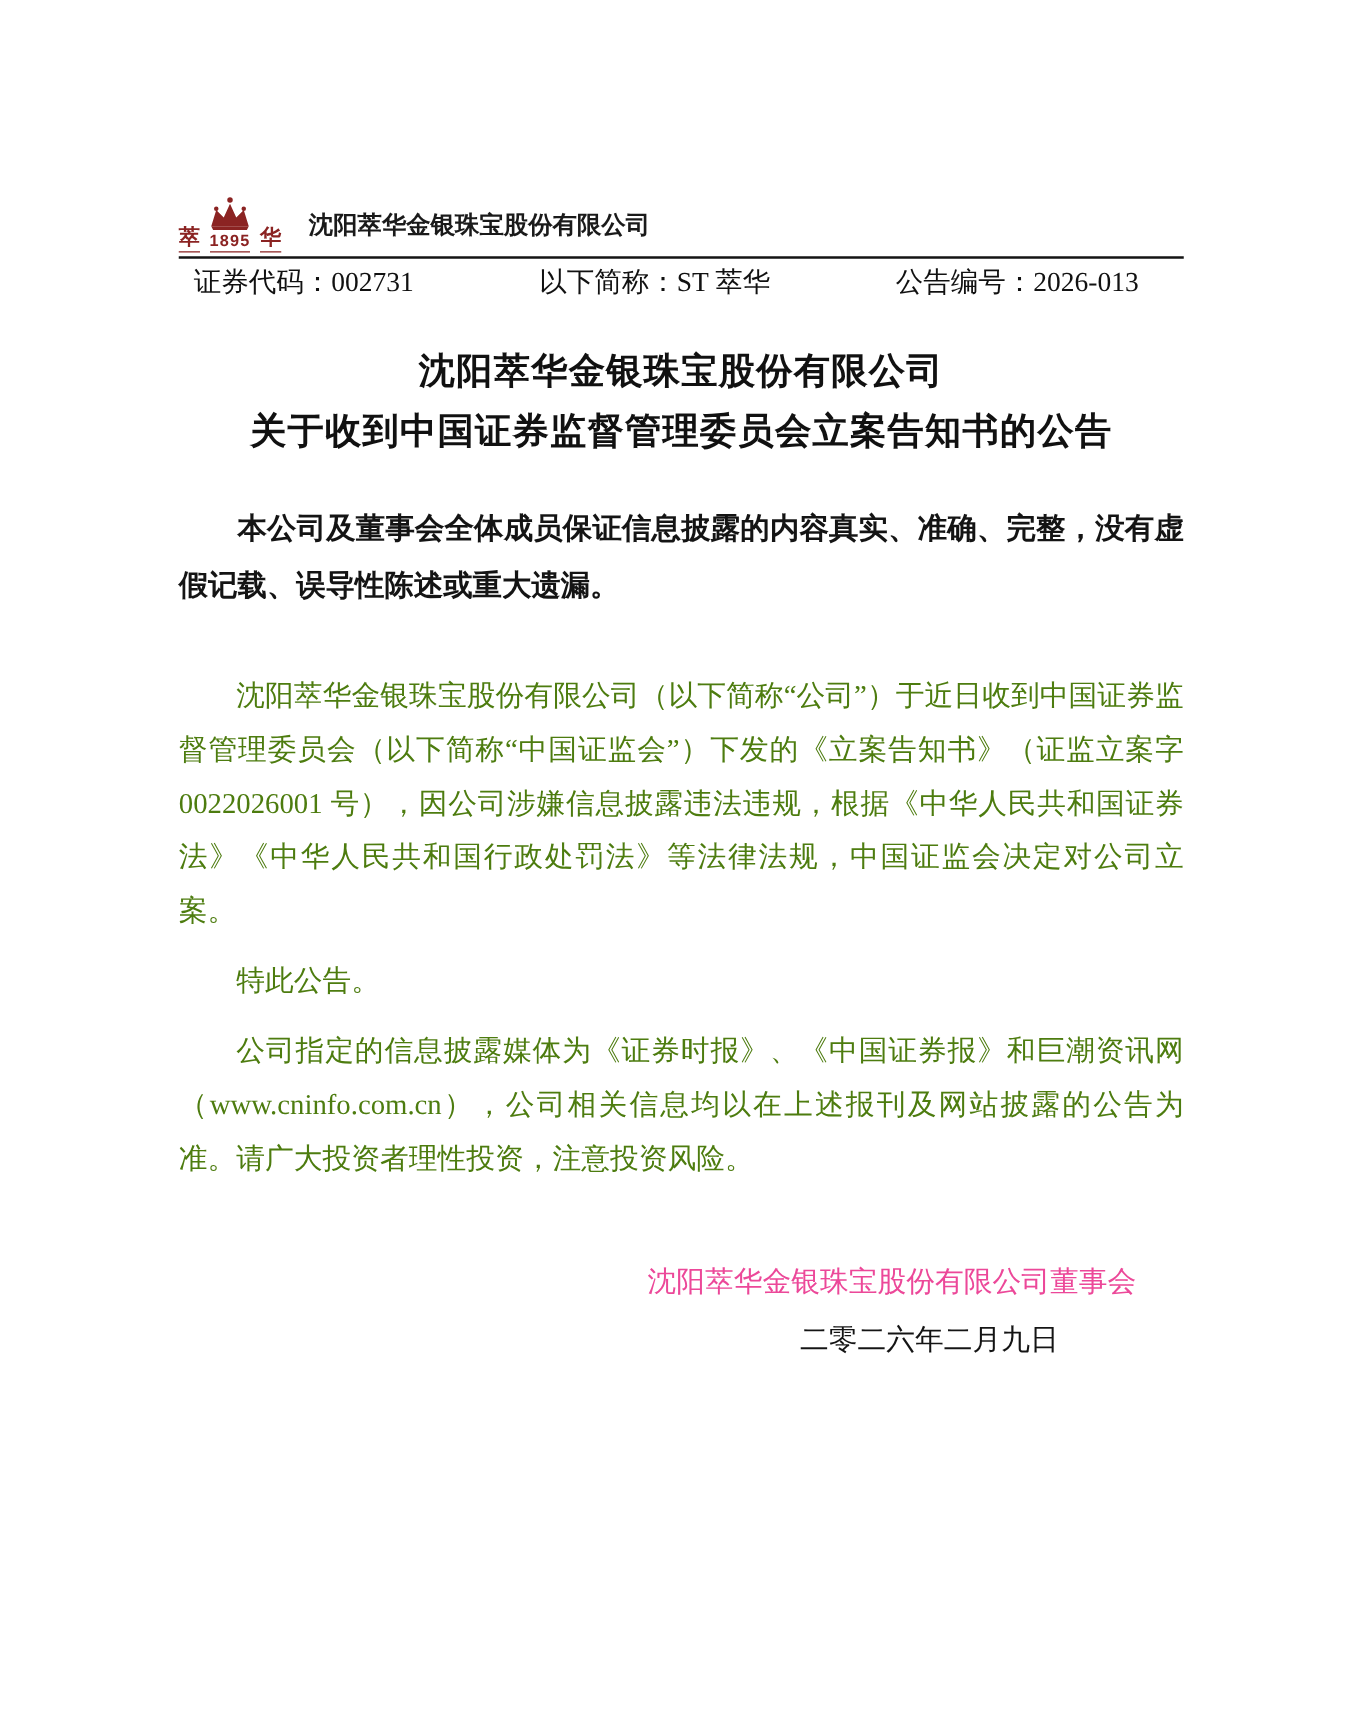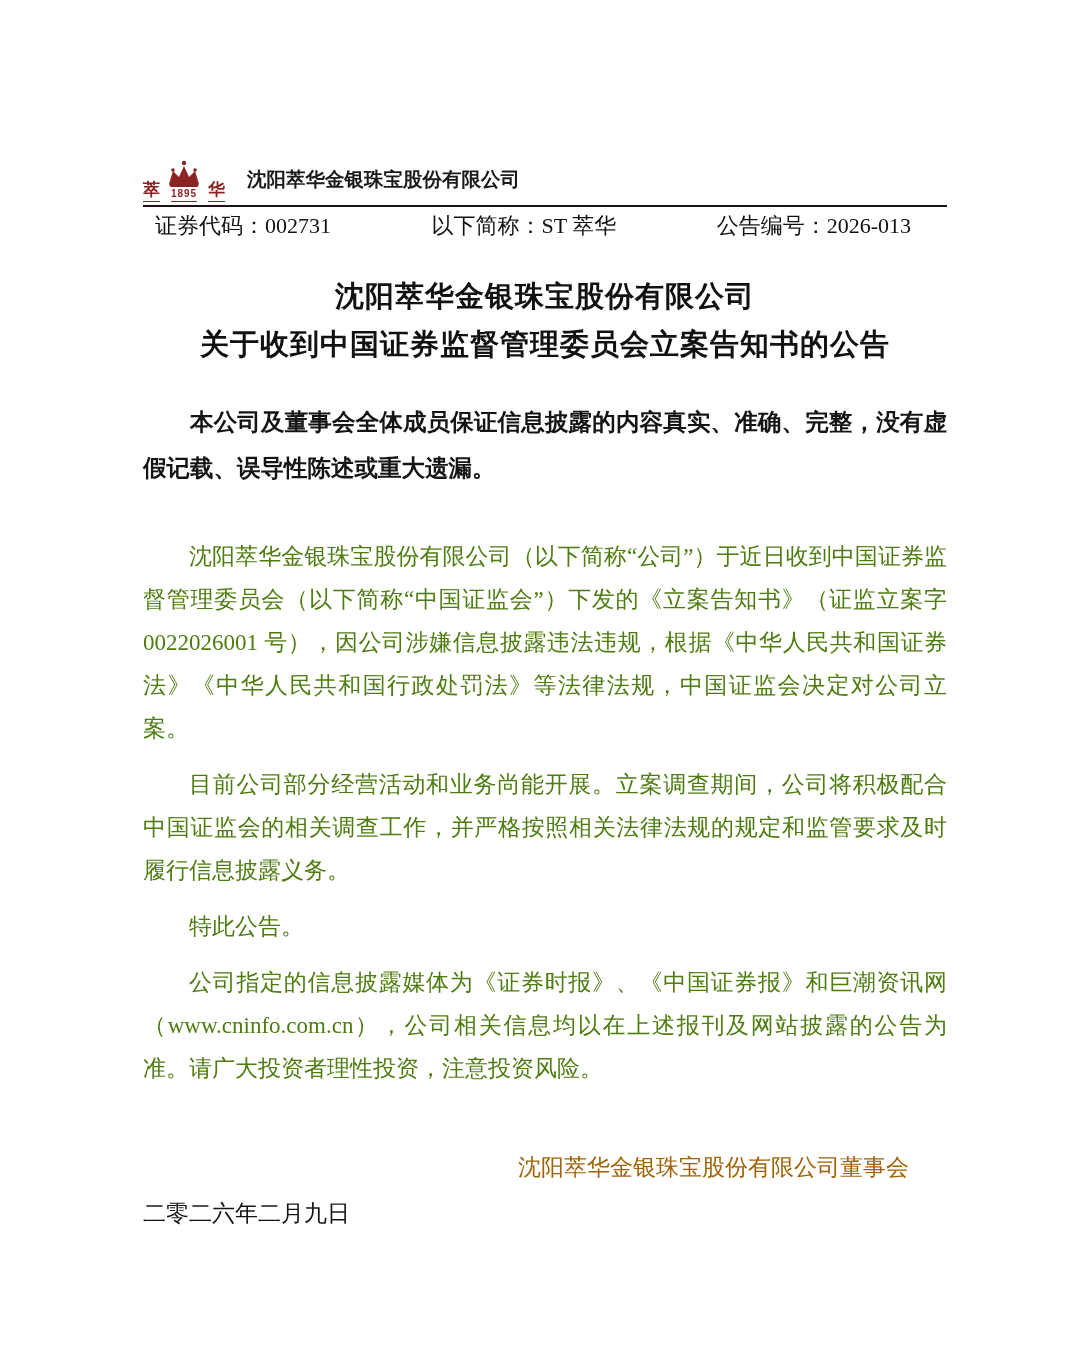--- a/index.html
+++ b/index.html
@@ -37,21 +37,21 @@
     border-bottom: 1px solid #8b2322;
   }
   .logo-center {
     display: flex;
     flex-direction: column;
     align-items: center;
     line-height: 1;
   }
   .logo-year {
     font-family: "Liberation Sans", "DejaVu Sans", sans-serif;
-    font-size: 10px;
+    font-size: 13px;
     font-weight: bold;
     letter-spacing: 1px;
     margin-top: 1px;
     padding-bottom: 2px;
     border-bottom: 1px solid #8b2322;
   }
   .company-name {
     font-family: "Liberation Sans", "DejaVu Sans", sans-serif;
     font-size: 19.5px;
     font-weight: bold;
@@ -110,25 +110,25 @@
   }
   .para-first { margin-top: 44px; }
   .para-next  { margin-top: 13px; }
   .closing    { margin-top: 13px; text-align: left; }
   
   .signature {
     margin-top: 62px;
     text-align: right;
     padding-right: 38px;
     font-size: 23px;
-    color: #a16207;
+    color: #ec4899;
   }
   .sign-date {
     margin-top: 15px;
-    text-align: left;
+    text-align: right;
     padding-right: 100px;
     font-size: 23px;
     color: #141414;
   }
 </style>
 </head>
 <body>
 
 <div class="page">
 
@@ -157,20 +157,19 @@
     <span>以下简称：ST 萃华</span>
     <span>公告编号：2026-013</span>
   </div>
 
   <h1 class="title1">沈阳萃华金银珠宝股份有限公司</h1>
   <h2 class="title2">关于收到中国证券监督管理委员会立案告知书的公告</h2>
 
   <p class="disclaimer">本公司及董事会全体成员保证信息披露的内容真实、准确、完整，没有虚假记载、误导性陈述或重大遗漏。</p>
 
   <p class="para para-first">沈阳萃华金银珠宝股份有限公司（以下简称“公司”）于近日收到中国证券监督管理委员会（以下简称“中国证监会”）下发的《立案告知书》（证监立案字 0022026001 号），因公司涉嫌信息披露违法违规，根据《中华人民共和国证券法》《中华人民共和国行政处罚法》等法律法规，中国证监会决定对公司立案。</p>
-  <p class="para para-next">目前公司部分经营活动和业务尚能开展。立案调查期间，公司将积极配合中国证监会的相关调查工作，并严格按照相关法律法规的规定和监管要求及时履行信息披露义务。</p>
   <p class="para closing">特此公告。</p>
   <p class="para para-next">公司指定的信息披露媒体为《证券时报》、《中国证券报》和巨潮资讯网（www.cninfo.com.cn），公司相关信息均以在上述报刊及网站披露的公告为准。请广大投资者理性投资，注意投资风险。</p>
 
   <div class="signature">沈阳萃华金银珠宝股份有限公司董事会</div>
   <div class="sign-date">二零二六年二月九日</div>
 
 </div>
 
 </body></html>

